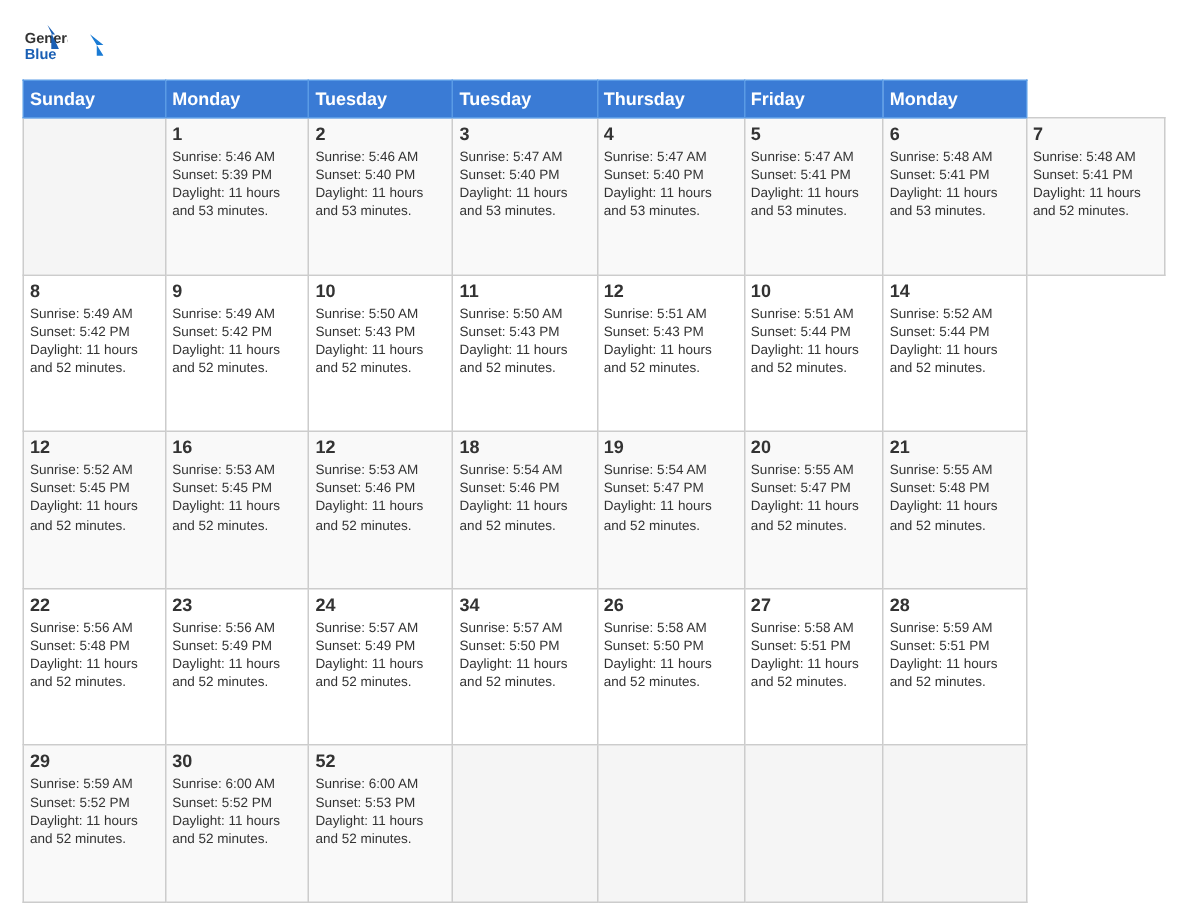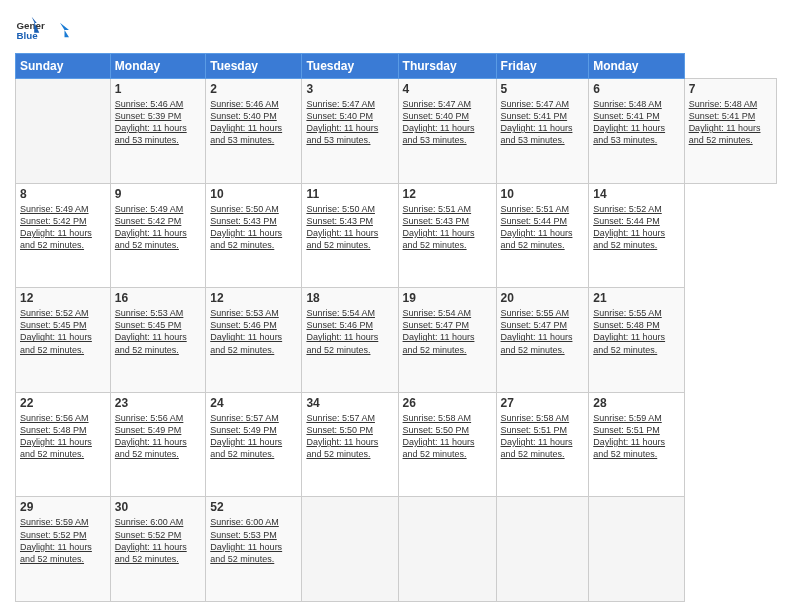--- a/index.html
+++ b/index.html
@@ -78,21 +78,20 @@
     .day-num {
       font-size: 12px;
       font-weight: bold;
       display: block;
       margin-bottom: 2px;
     }
     .day-content {
       font-size: 9px;
       line-height: 1.35;
       color: #333;
-      text-decoration: underline;
     }
     .empty-cell {
       background: #f5f5f5 !important;
     }
   </style>
 </head>
 <body>
 
 <div class="page">
   <div class="header">

